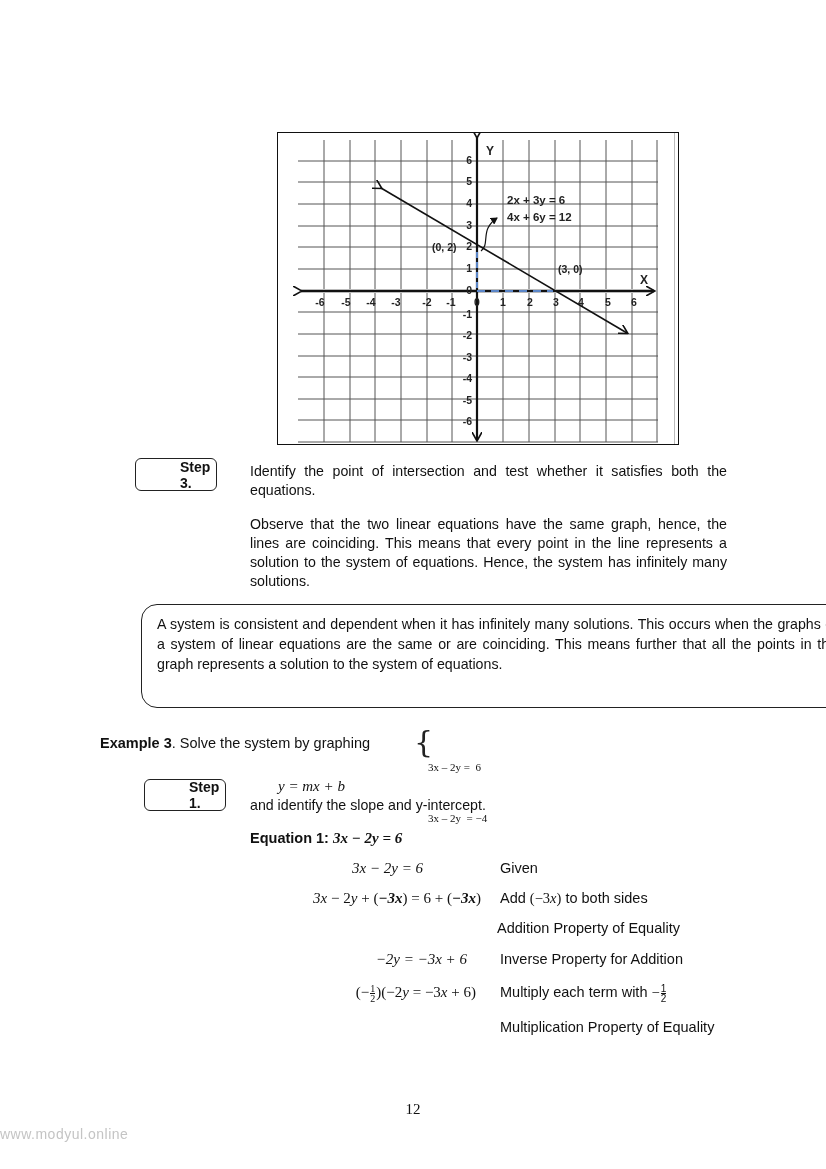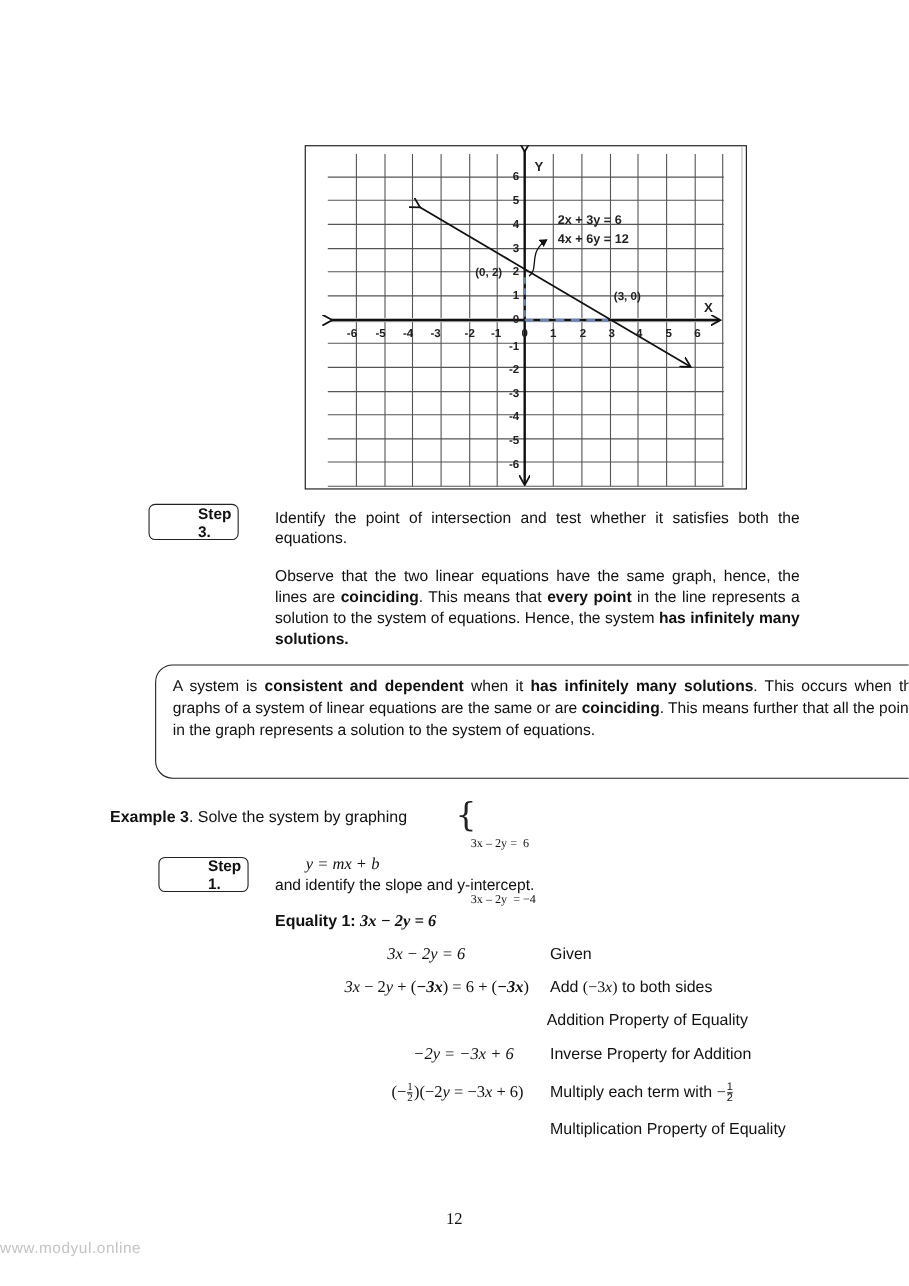--- a/index.html
+++ b/index.html
@@ -8,21 +8,21 @@
   .abs { position: absolute; }
   .graph-frame { left: 277px; top: 132px; width: 402px; height: 313px;
                  border: 1.5px solid #111; box-sizing: border-box; background: #fff; }
   .graph-frame::after { content: ""; position: absolute; right: 3px; top: 0; bottom: 0;
                  width: 1px; background: #bbb; }
   svg text { font-family: "Liberation Sans", sans-serif; }
   .step-badge { border: 1.3px solid #222; border-radius: 6px; font-weight: bold;
                 font-size: 14px; display: flex; align-items: center; justify-content: center;
                 box-sizing: border-box; padding-left: 44px; }
   .para { font-size: 14.2px; line-height: 19px; text-align: justify; }
-  .para b { font-weight: bold; margin-top: 25px; }
+  .para b { font-weight: normal; margin-top: 25px; }
   .callout { left: 141px; top: 604px; width: 712px; height: 104px; border: 1.4px solid #222;
              border-radius: 16px; box-sizing: border-box; padding: 9px 15px 0 15px; }
   .math { font-family: "Liberation Serif", "DejaVu Serif", serif; font-style: italic; }
   .mathr { font-family: "Liberation Serif", "DejaVu Serif", serif; }
   .row { position: absolute; font-size: 14.5px; white-space: nowrap; }
   .eq-left { text-align: right; font-family: "Liberation Serif", serif; font-size: 15px; }
   .frac { display: inline-block; vertical-align: middle; text-align: center; font-size: 10px; line-height: 9px; margin: 0 1px; }
   .frac span { display: block; }
   .frac .den { border-top: 0.8px solid #111; }
   .brace { font-family: "DejaVu Serif", serif; font-size: 30px; line-height: 30px; font-weight: 200; color: #222; }
@@ -149,21 +149,21 @@
   <span>Step 1.</span>
 </div>
 <div class="abs para" style="left:250px; top:777px; width:477px;">
   <div style="display:flex; justify-content:space-between; white-space:nowrap;">
     <span class="math" style="font-size:15px;margin-left:28px;">y = mx + b</span>
   </div>
   <div>and identify the slope and y-intercept.</div>
 </div>
 
 <div class="abs" style="left:250px; top:830px; font-size:14.5px; white-space:nowrap;">
-  <b>Equality 1: </b><b class="math" style="font-size:15px;">3x − 2y =  6</b>
+  <b>Equation 1: </b><b class="math" style="font-size:15px;">3x − 2y =  6</b>
 </div>
 
 <div class="row eq-left math" style="left:260px; width:163px; top:860px;">3x − 2y =  6</div>
 <div class="row" style="left:500px; top:860px;">Given</div>
 
 <div class="row eq-left" style="left:260px; width:221px; top:890px;">
   <span class="math">3x</span> − 2<span class="math">y</span> + (<b class="math">−3x</b>) =  6 + (<b class="math">−3x</b>)
 </div>
 <div class="row" style="left:500px; top:890px;">
   Add <span class="mathr">(−3<span class="math">x</span>)</span> to both sides

